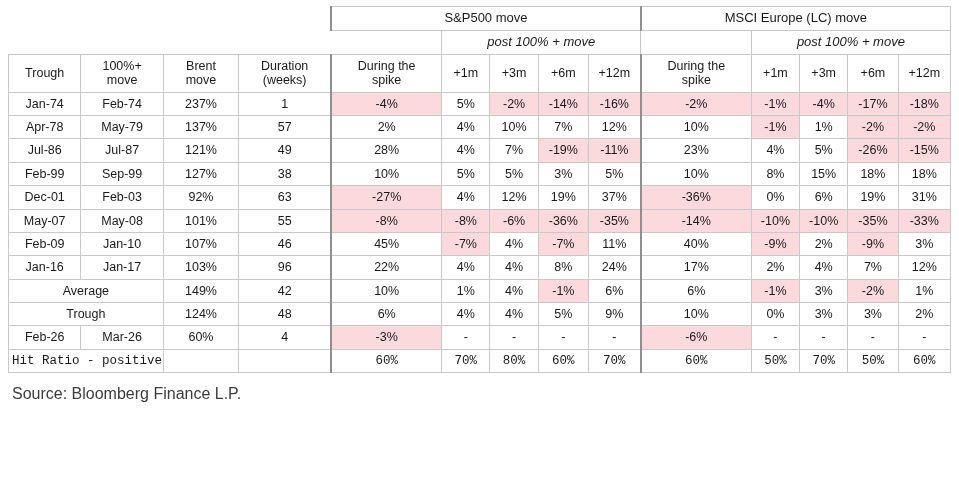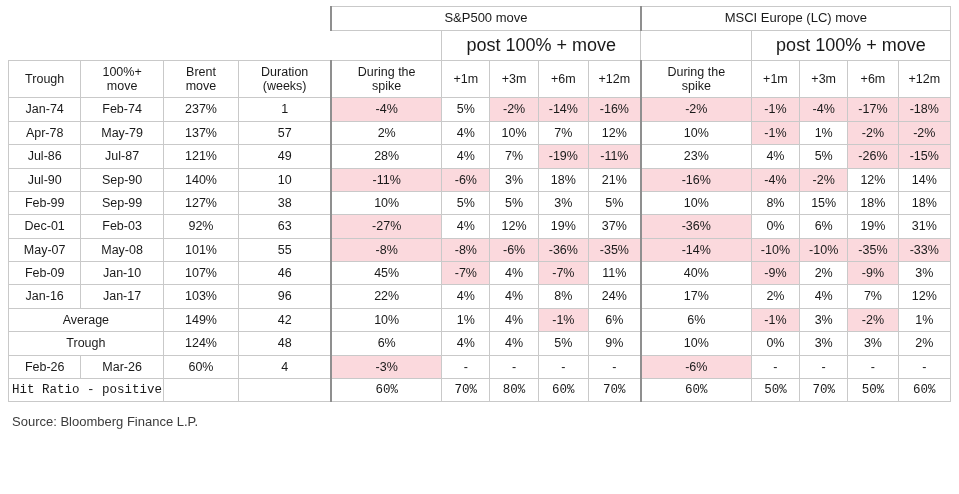--- a/index.html
+++ b/index.html
@@ -42,22 +42,23 @@
   }
   .nb-bottom { border-bottom: none !important; }
 
   .grouphead {
     font-weight: bold;
     font-size: 13px;
     padding: 6px 3px;
   }
   .subhead {
     font-weight: bold;
-    font-size: 18px;
+    font-size: 13px;
     padding: 5px 3px;
+    font-style: italic;
   }
   .colhead {
     font-weight: bold;
     font-size: 12.5px;
     padding: 5px 3px;
   }
   .colhead .l1 { display: block; }
   .colhead .l2 { display: block; }
   .lefthead {
     text-align: left;
@@ -71,21 +72,21 @@
     background: #fbd9dd;
   }
   .boldrow td {
     font-weight: bold;
   }
   .thicktop td { border-top: 2px solid #8f8f8f; }
   .thickbottom td { border-bottom: 2px solid #8f8f8f; font-family: Liberation Mono, monospace; }
   .sep-left { border-left: 2px solid #8f8f8f !important; }
   .source {
     margin-top: 12px;
-    font-size: 13px;
+    font-size: 16px;
     color: #3c3c3c;
     padding-left: 4px;
   }
   .fake-empty { background: #ffffff; }
 </style>
 </head>
 <body>
 
 <div id="root">
 
@@ -202,36 +203,20 @@
           <td>7%</td>
           <td class="neg">-19%</td>
           <td class="neg">-11%</td>
           <td class="sep-left">23%</td>
           <td>4%</td>
           <td>5%</td>
           <td class="neg">-26%</td>
           <td class="neg">-15%</td>
         </tr>
         <tr>
-          <td class="leftcell">Jul-90</td>
-          <td>Sep-90</td>
-          <td>140%</td>
-          <td>10</td>
-          <td class="sep-left neg">-11%</td>
-          <td class="neg">-6%</td>
-          <td>3%</td>
-          <td>18%</td>
-          <td>21%</td>
-          <td class="sep-left neg">-16%</td>
-          <td class="neg">-4%</td>
-          <td class="neg">-2%</td>
-          <td>12%</td>
-          <td>14%</td>
-        </tr>
-        <tr>
           <td class="leftcell">Feb-99</td>
           <td>Sep-99</td>
           <td>127%</td>
           <td>38</td>
           <td class="sep-left">10%</td>
           <td>5%</td>
           <td>5%</td>
           <td>3%</td>
           <td>5%</td>
           <td class="sep-left">10%</td>

